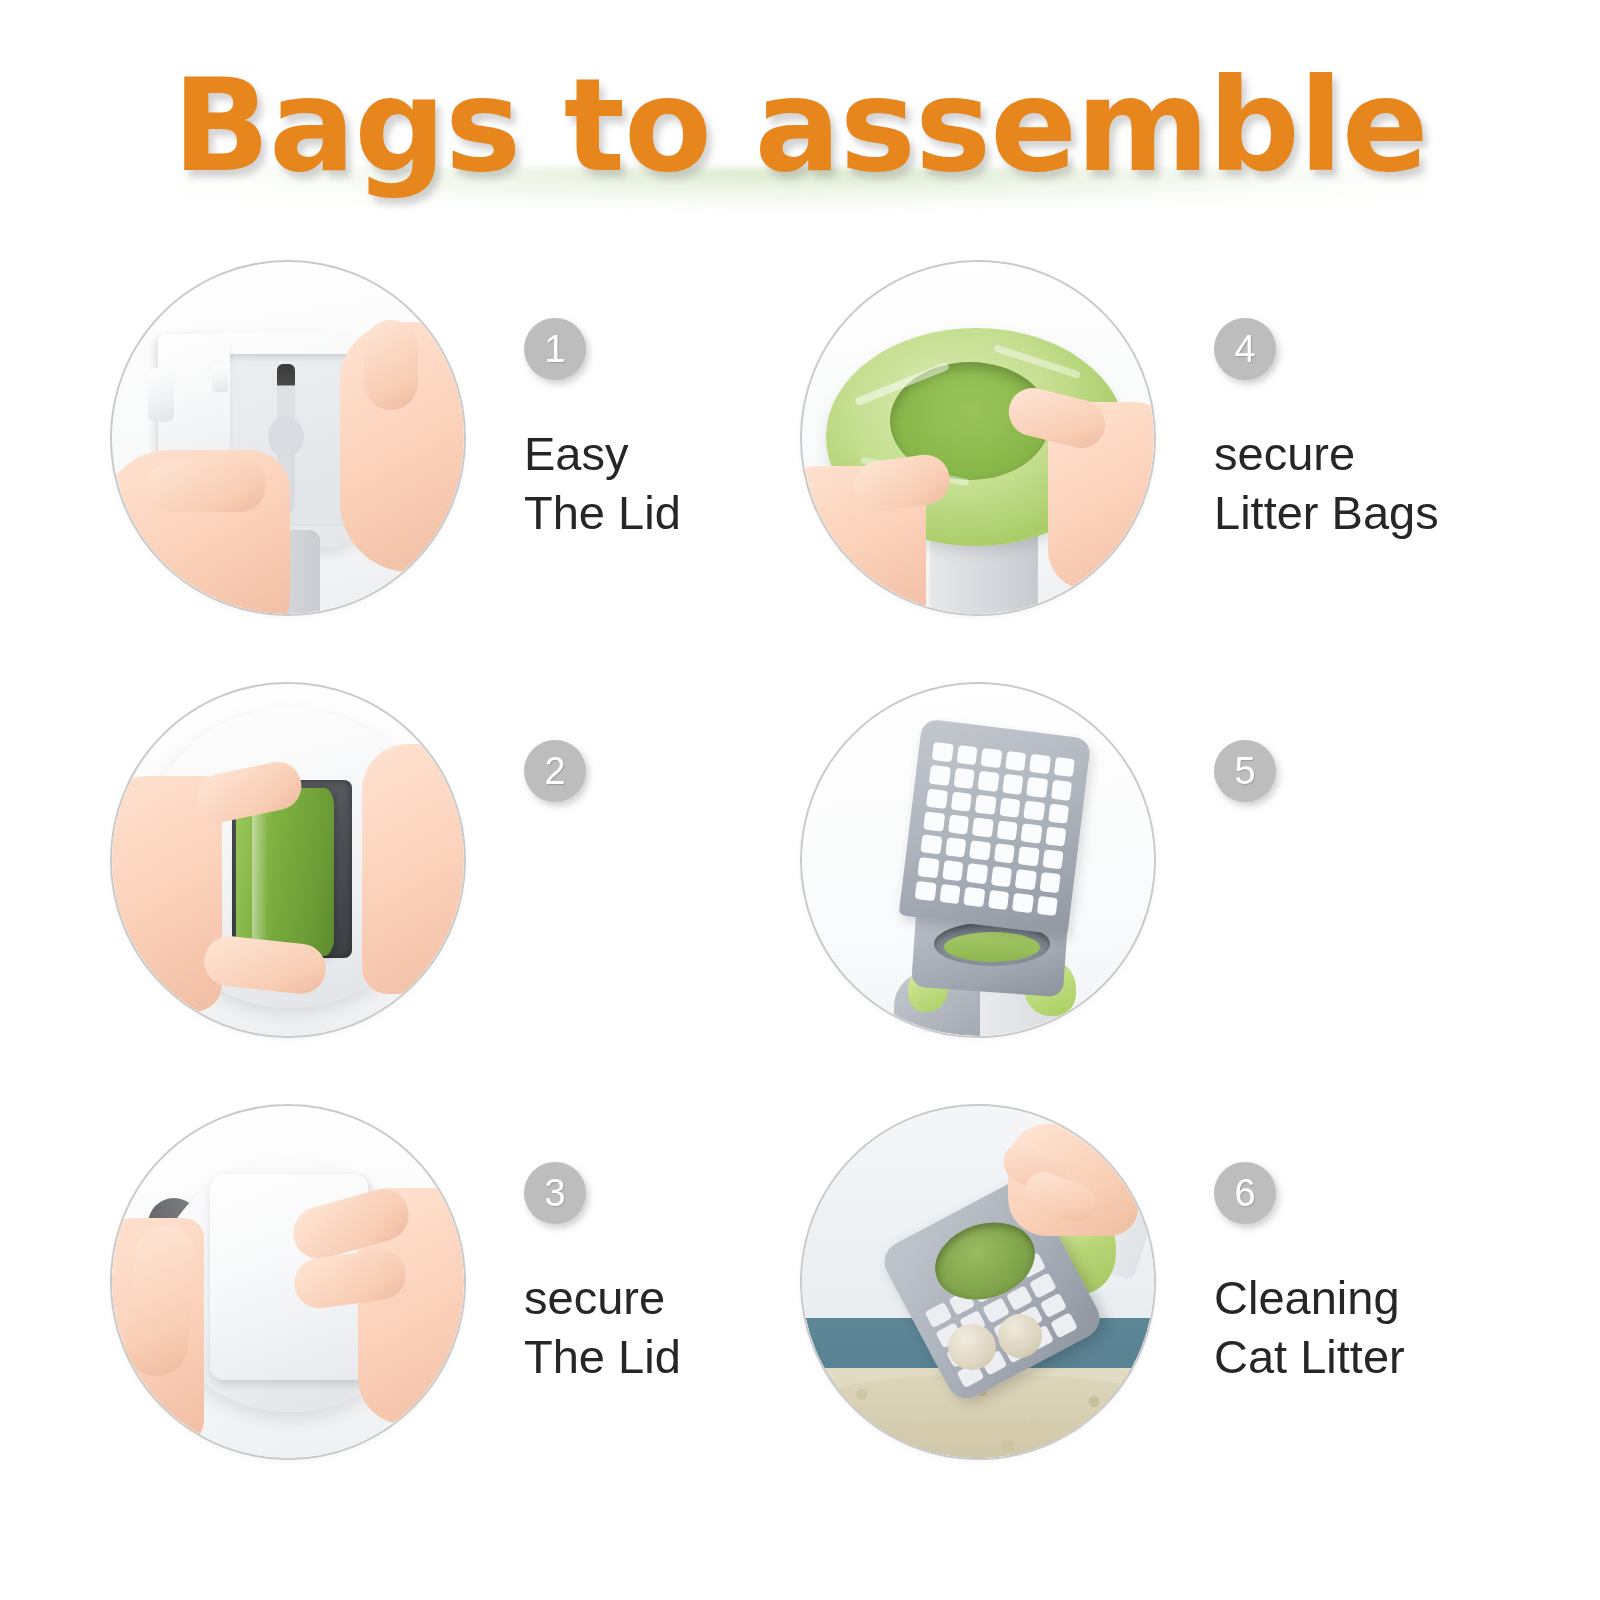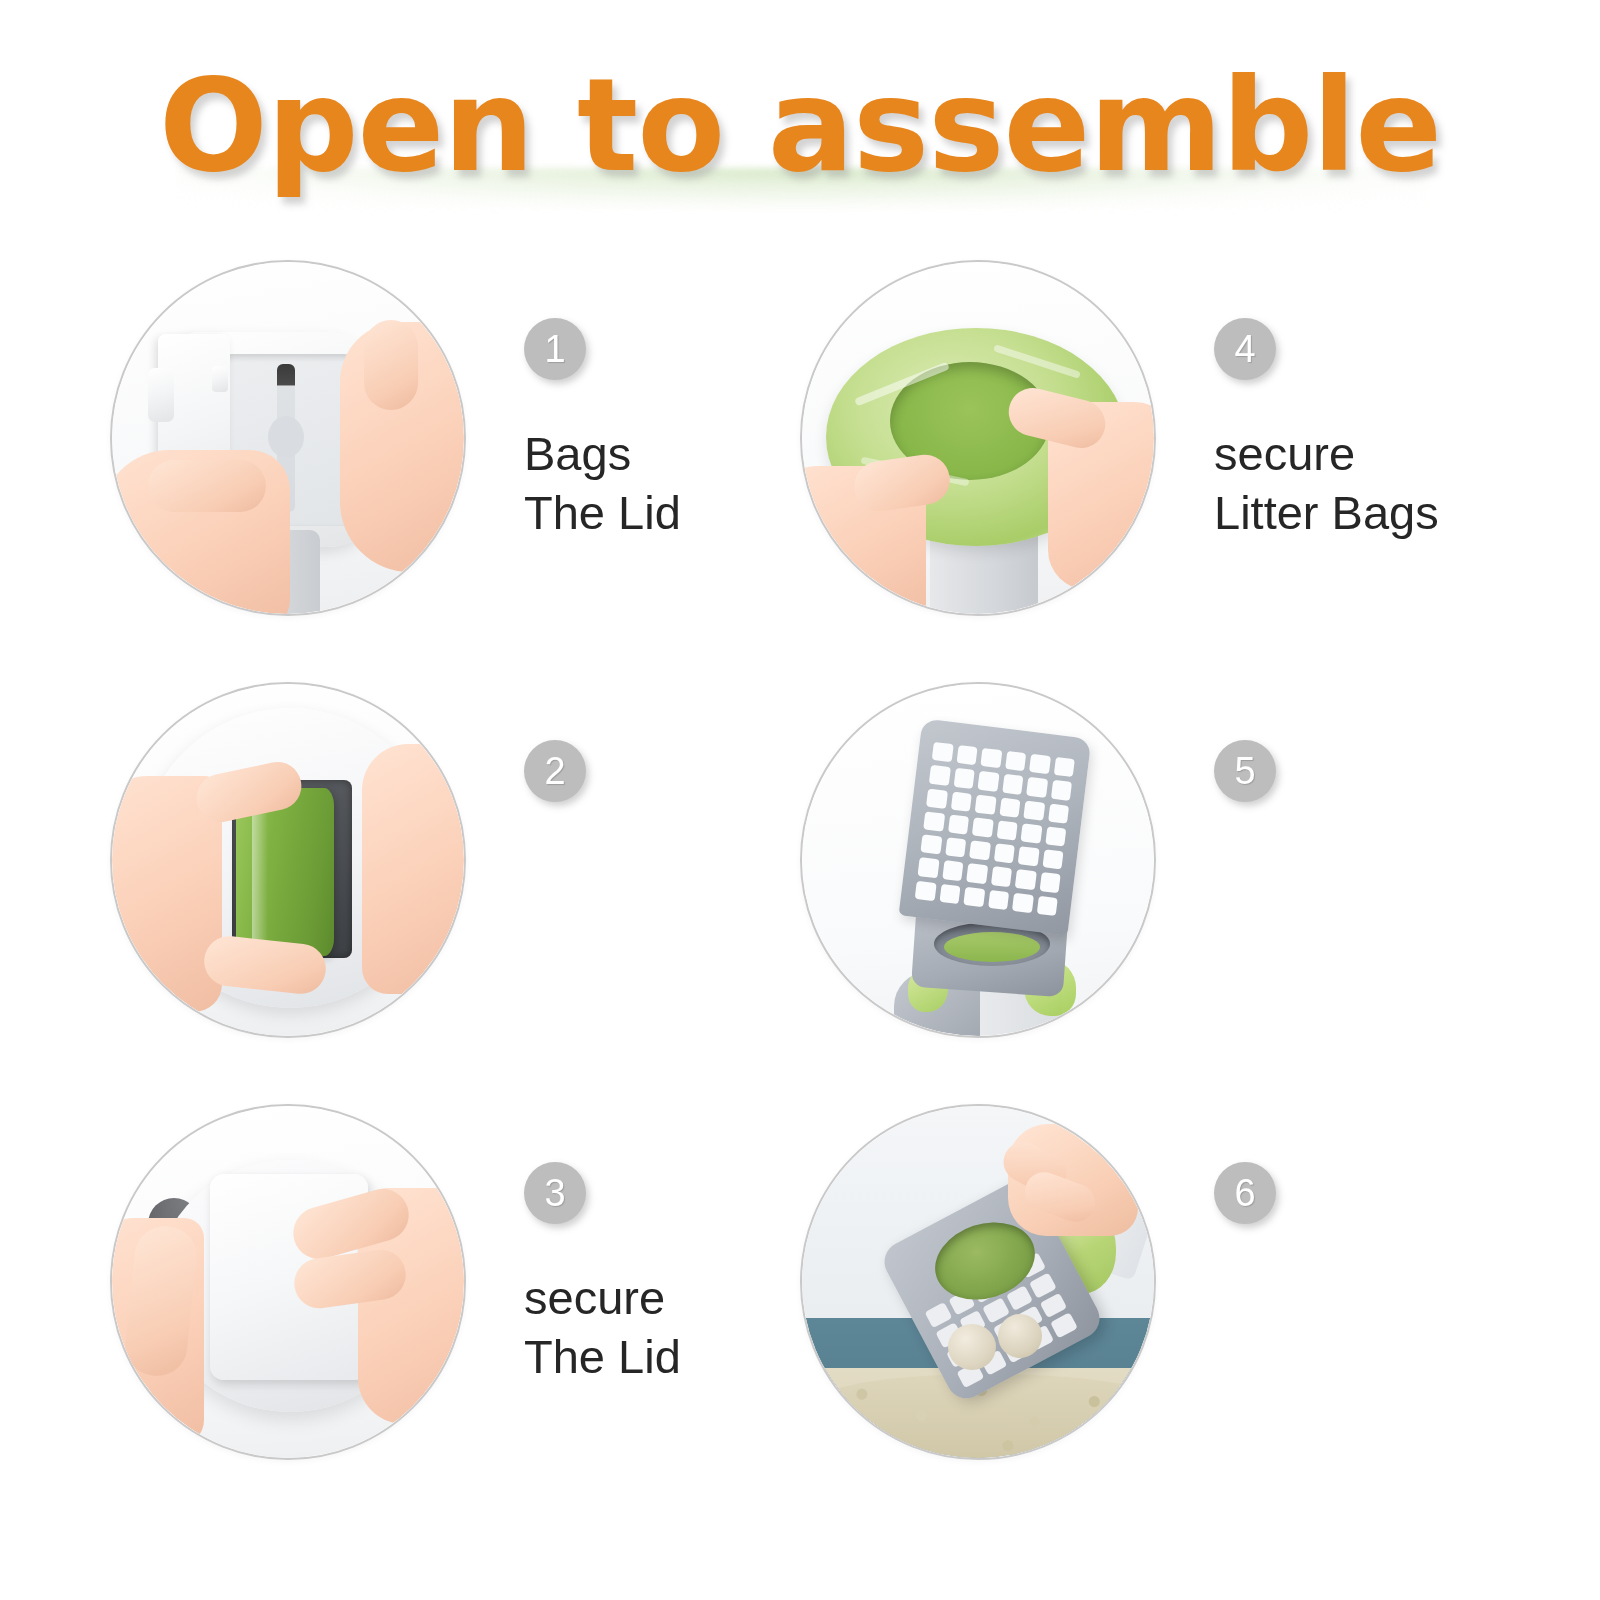--- a/index.html
+++ b/index.html
@@ -280,21 +280,21 @@
   .s6-hand { position:absolute; right:16px; top:18px; width:130px; height:112px; border-radius:40px 34px 28px 38px;
              background:linear-gradient(150deg,#ffe5d4 0%,#f9cfb6 60%,#eebd9f 100%); }
   .s6-f1 { right:86px; top:42px; width:66px; height:40px; border-radius:22px; transform:rotate(28deg); }
   .s6-f2 { right:58px; top:72px; width:72px; height:38px; border-radius:22px; transform:rotate(20deg); }
 </style>
 </head>
 <body>
 
 <div class="header">
   <div class="title-glow"></div>
-  <div class="page-title">Open to assemble</div>
+  <div class="page-title">Bags to assemble</div>
 </div>
 
 <div class="steps-grid">
 
   <div class="step col-left row-1">
     <div class="photo-circle">
       <div class="photo-inner">
         <div class="scene">
           <div class="s1-bg"></div>
           <div class="plastic-white s1-body"></div>
@@ -308,21 +308,21 @@
           <div class="s1-stem"></div>
           <div class="hand s1-handR"></div>
           <div class="finger s1-thumbR"></div>
           <div class="hand s1-handL"></div>
           <div class="finger s1-fingerL"></div>
         </div>
       </div>
     </div>
     <div class="step-body">
       <div class="step-badge">1</div>
-      <div class="step-label">Bags
+      <div class="step-label">Easy
 The Lid</div>
     </div>
   </div>
 
   <div class="step col-left row-2">
     <div class="photo-circle">
       <div class="photo-inner">
         <div class="scene">
           <div class="s2-bg"></div>
           <div class="s2-lid"></div>
@@ -494,16 +494,18 @@
           <div class="s6-clump1"></div>
           <div class="s6-clump2"></div>
           <div class="s6-hand"></div>
           <div class="finger s6-f1"></div>
           <div class="finger s6-f2"></div>
         </div>
       </div>
     </div>
     <div class="step-body">
       <div class="step-badge">6</div>
+      <div class="step-label">Cleaning
+Cat Litter</div>
     </div>
   </div>
 
 </div>
 
 </body></html>

